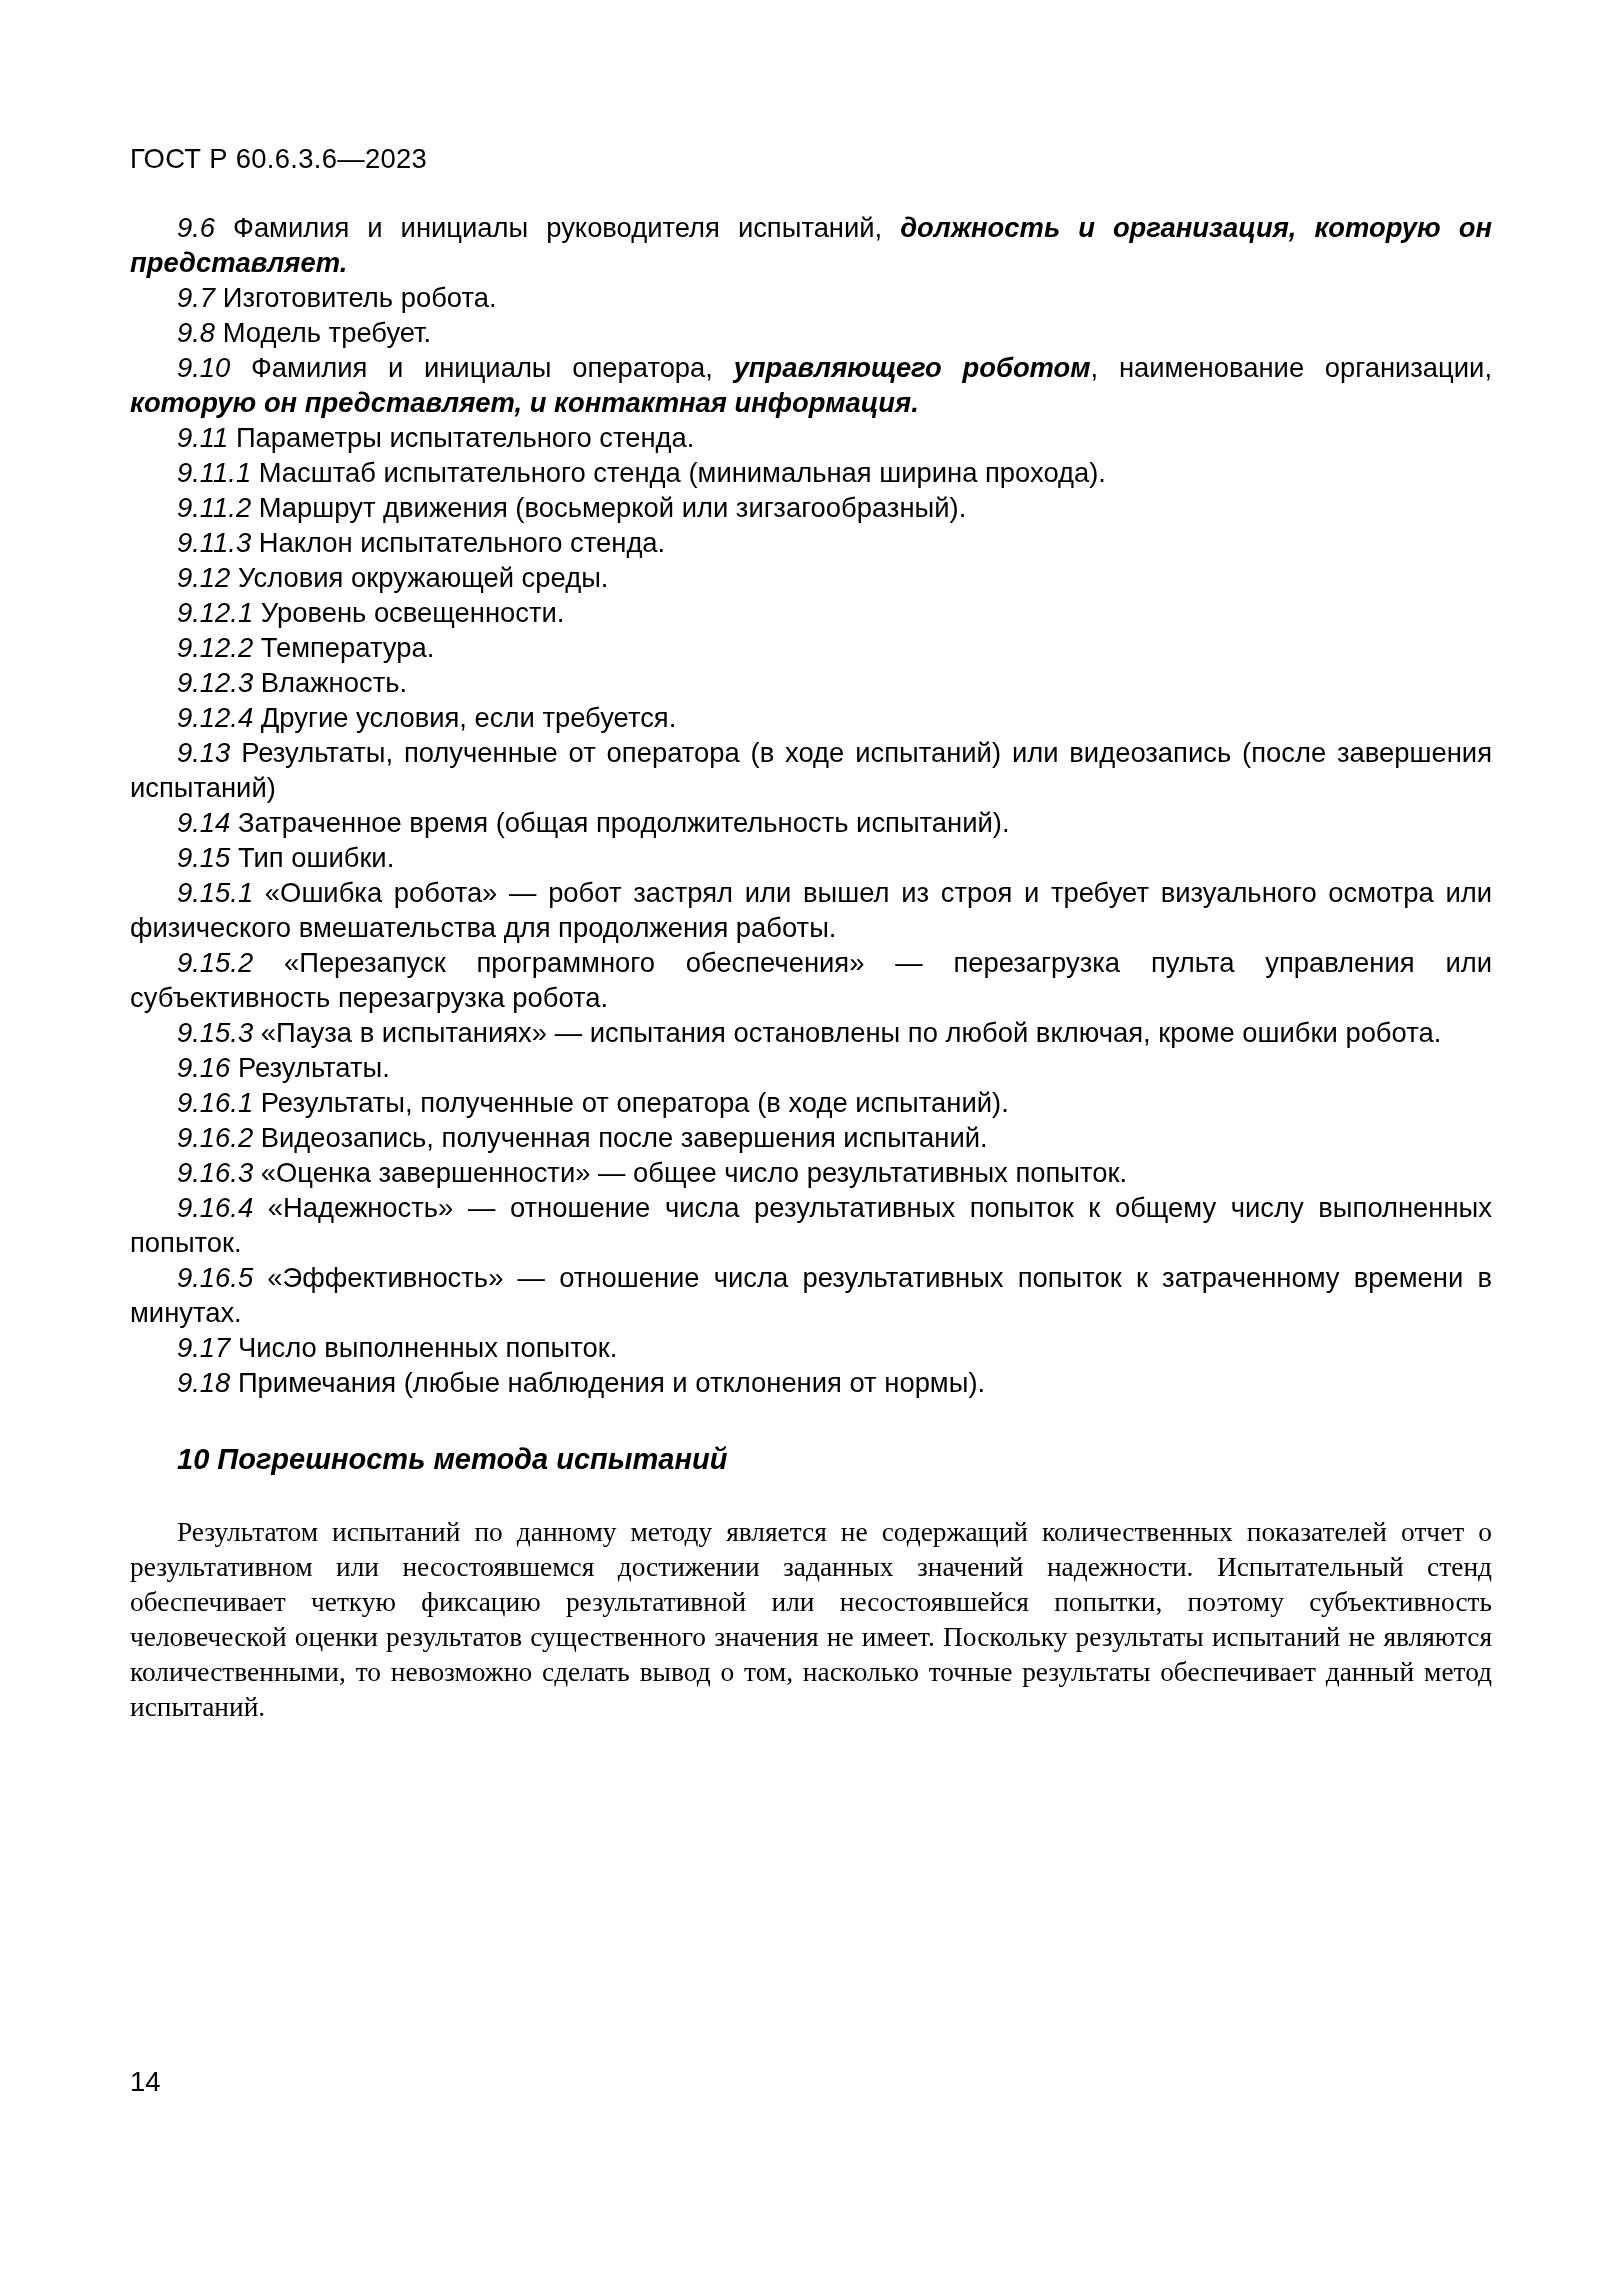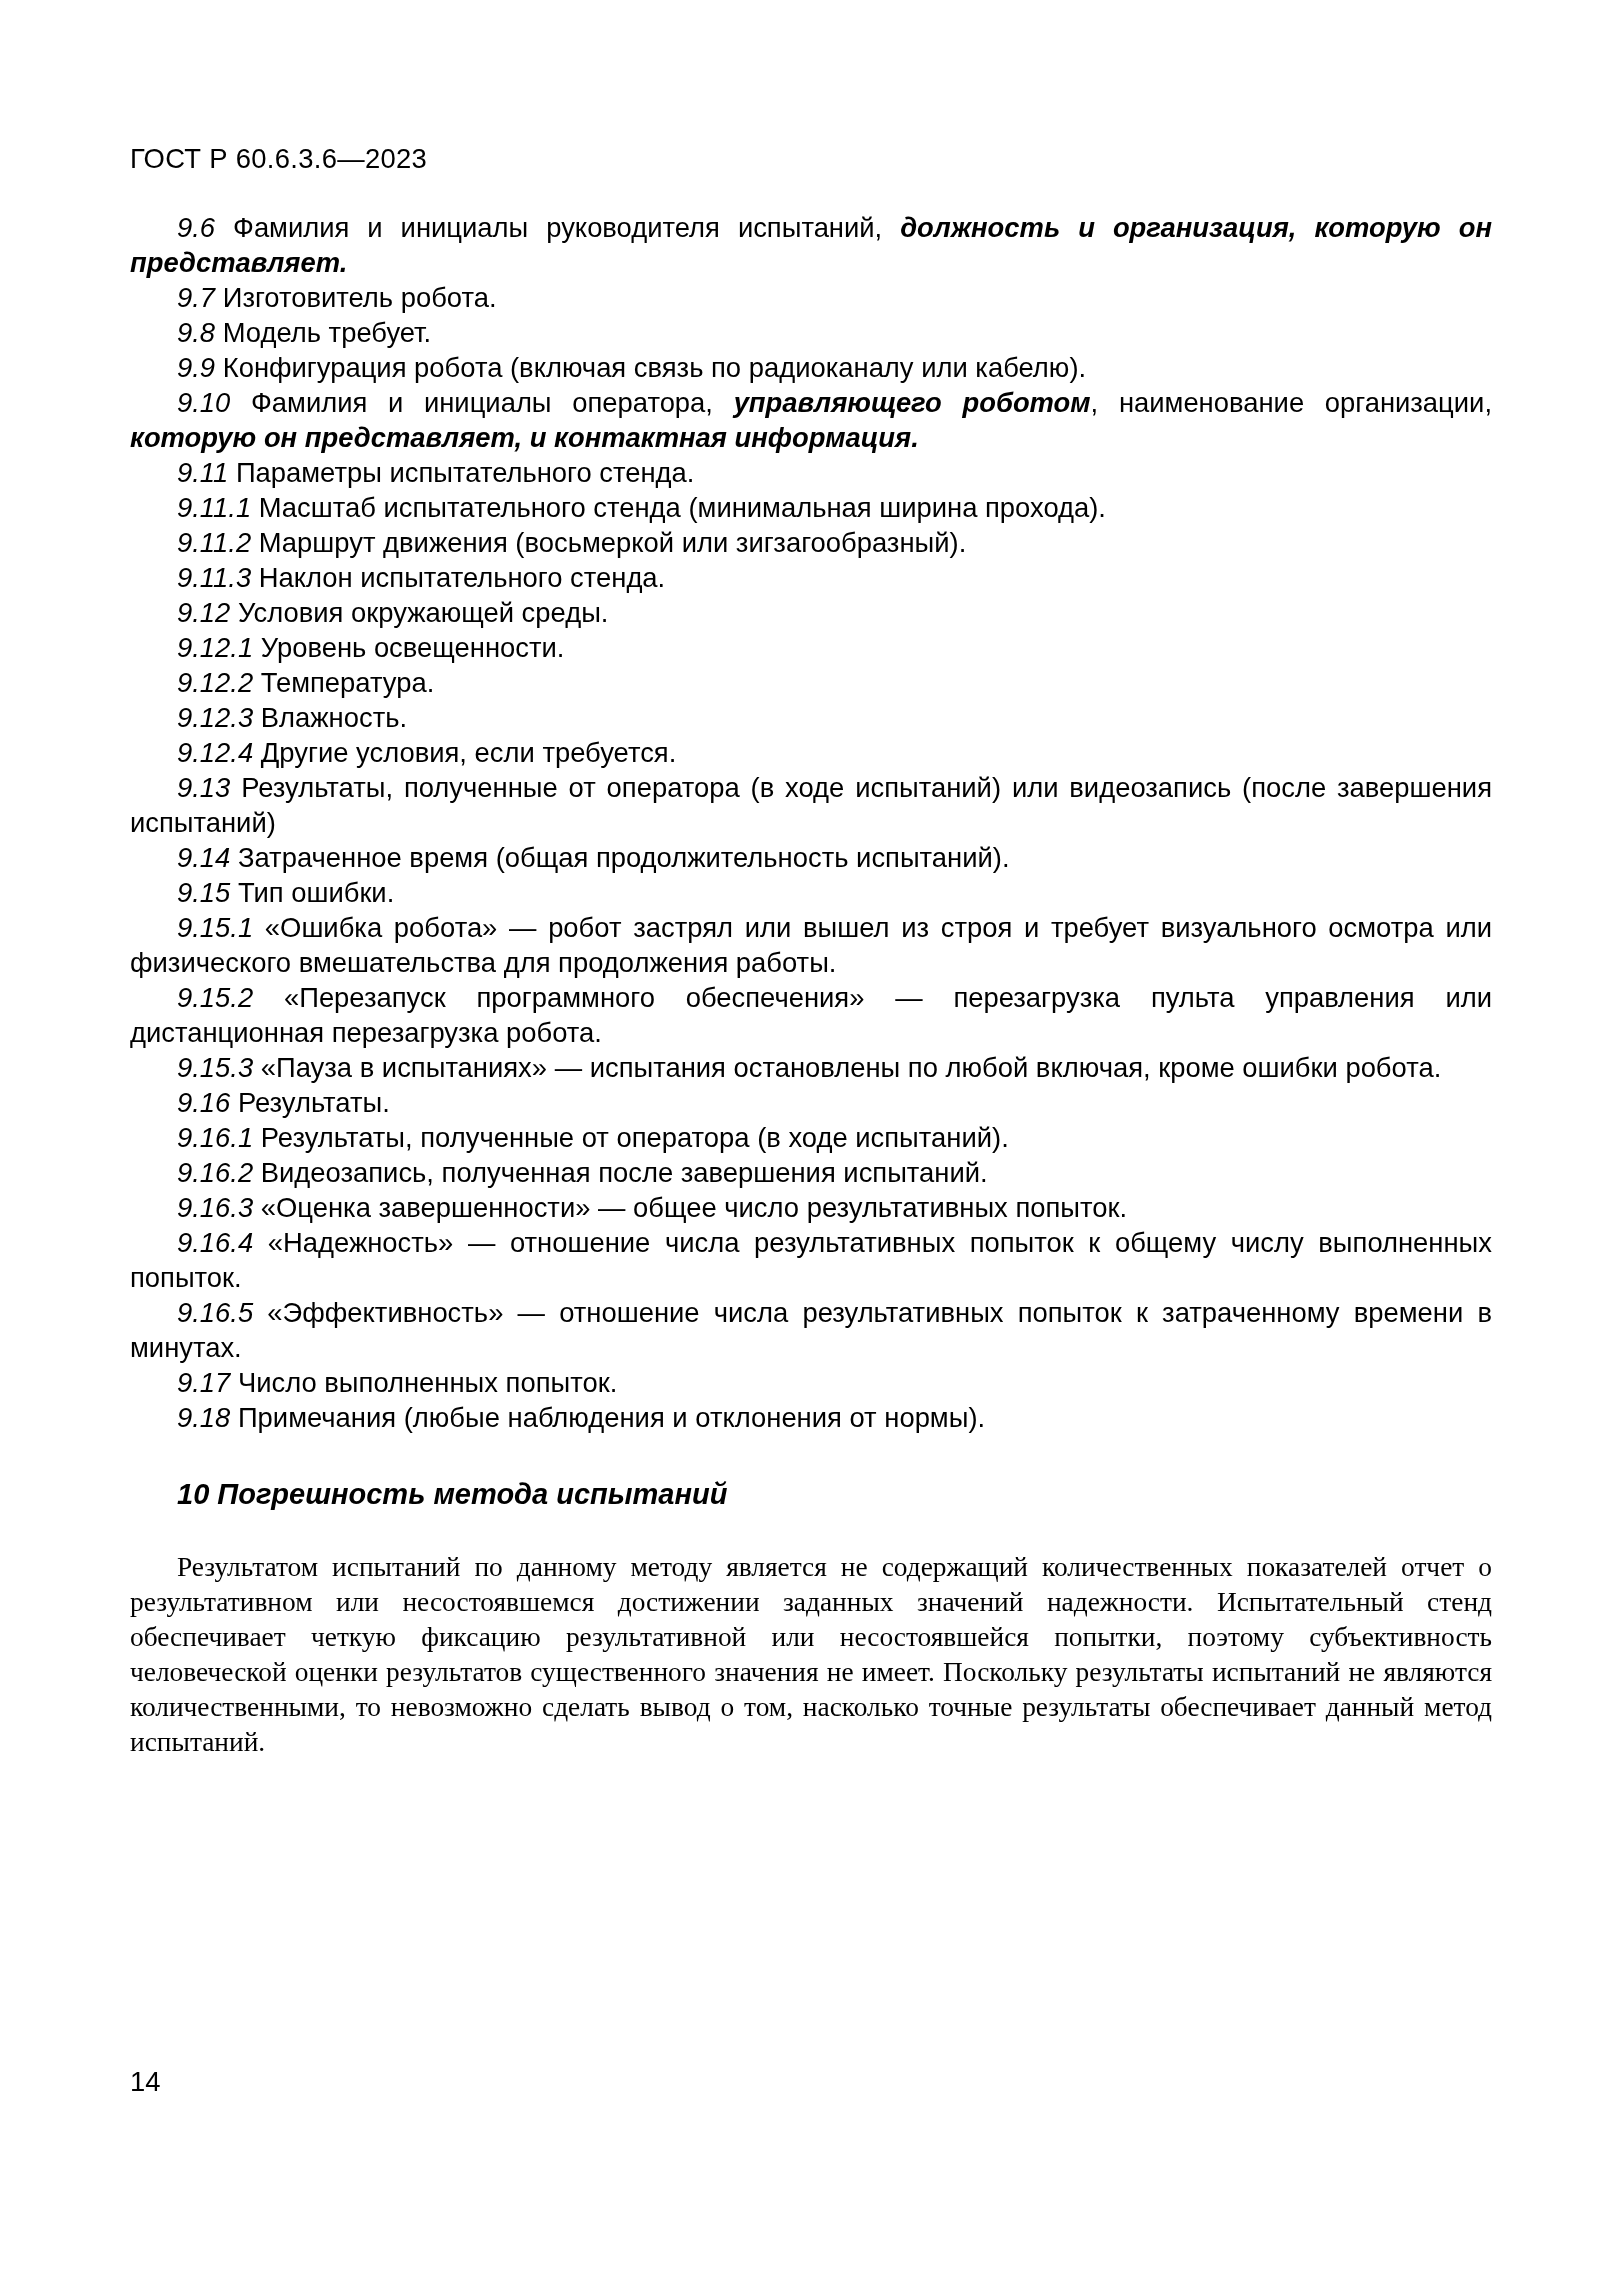--- a/index.html
+++ b/index.html
@@ -80,36 +80,35 @@
 <div class="page">
 
   <div class="doc-header">ГОСТ Р 60.6.3.6—2023</div>
 
   <div class="content">
 
     <div id="clause-list">
         <p class="para"><span class="it">9.6</span><span> Фамилия и инициалы руководителя испытаний, </span><span class="bit">должность и организация, которую он представляет.</span></p>
         <p class="para"><span class="it">9.7</span><span> Изготовитель робота.</span></p>
         <p class="para"><span class="it">9.8</span><span> Модель требует.</span></p>
-        <p class="para"><span class="it">9.9</span><span> Конфигурация робота (включая связь по радиоканалу или кабелю).</span></p>
         <p class="para"><span class="it">9.10</span><span> Фамилия и инициалы оператора, </span><span class="bit">управляющего роботом</span><span>, наименование организации, </span><span class="bit">которую он представляет, и контактная информация.</span></p>
         <p class="para"><span class="it">9.11</span><span> Параметры испытательного стенда.</span></p>
         <p class="para"><span class="it">9.11.1</span><span> Масштаб испытательного стенда (минимальная ширина прохода).</span></p>
         <p class="para"><span class="it">9.11.2</span><span> Маршрут движения (восьмеркой или зигзагообразный).</span></p>
         <p class="para"><span class="it">9.11.3</span><span> Наклон испытательного стенда.</span></p>
         <p class="para"><span class="it">9.12</span><span> Условия окружающей среды.</span></p>
         <p class="para"><span class="it">9.12.1</span><span> Уровень освещенности.</span></p>
         <p class="para"><span class="it">9.12.2</span><span> Температура.</span></p>
         <p class="para"><span class="it">9.12.3</span><span> Влажность.</span></p>
         <p class="para"><span class="it">9.12.4</span><span> Другие условия, если требуется.</span></p>
         <p class="para"><span class="it">9.13</span><span> Результаты, полученные от оператора (в ходе испытаний) или видеозапись (после завершения испытаний)</span></p>
         <p class="para"><span class="it">9.14</span><span> Затраченное время (общая продолжительность испытаний).</span></p>
         <p class="para"><span class="it">9.15</span><span> Тип ошибки.</span></p>
         <p class="para"><span class="it">9.15.1</span><span> «Ошибка робота» — робот застрял или вышел из строя и требует визуального осмотра или физического вмешательства для продолжения работы.</span></p>
-        <p class="para"><span class="it">9.15.2</span><span> «Перезапуск программного обеспечения» — перезагрузка пульта управления или дистанционная перезагрузка робота.</span></p>
+        <p class="para"><span class="it">9.15.2</span><span> «Перезапуск программного обеспечения» — перезагрузка пульта управления или субъективность перезагрузка робота.</span></p>
         <p class="para"><span class="it">9.15.3</span><span> «Пауза в испытаниях» — испытания остановлены по любой включая, кроме ошибки робота.</span></p>
         <p class="para"><span class="it">9.16</span><span> Результаты.</span></p>
         <p class="para"><span class="it">9.16.1</span><span> Результаты, полученные от оператора (в ходе испытаний).</span></p>
         <p class="para"><span class="it">9.16.2</span><span> Видеозапись, полученная после завершения испытаний.</span></p>
         <p class="para"><span class="it">9.16.3</span><span> «Оценка завершенности» — общее число результативных попыток.</span></p>
         <p class="para"><span class="it">9.16.4</span><span> «Надежность» — отношение числа результативных попыток к общему числу выполненных попыток.</span></p>
         <p class="para"><span class="it">9.16.5</span><span> «Эффективность» — отношение числа результативных попыток к затраченному времени в минутах.</span></p>
         <p class="para"><span class="it">9.17</span><span> Число выполненных попыток.</span></p>
         <p class="para"><span class="it">9.18</span><span> Примечания (любые наблюдения и отклонения от нормы).</span></p>
       </div>

